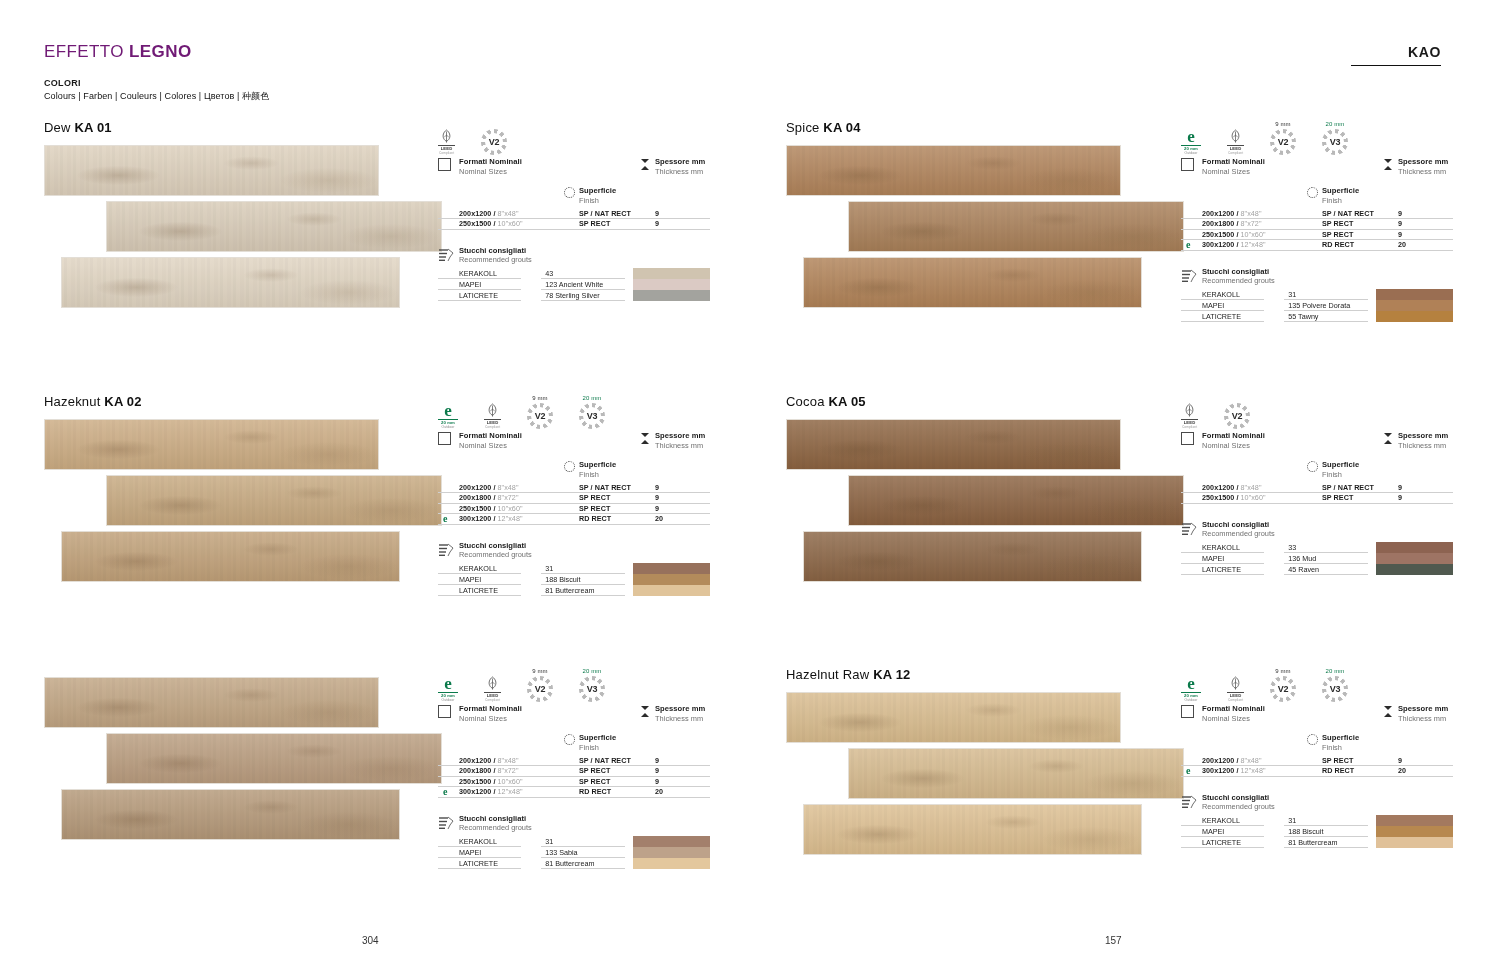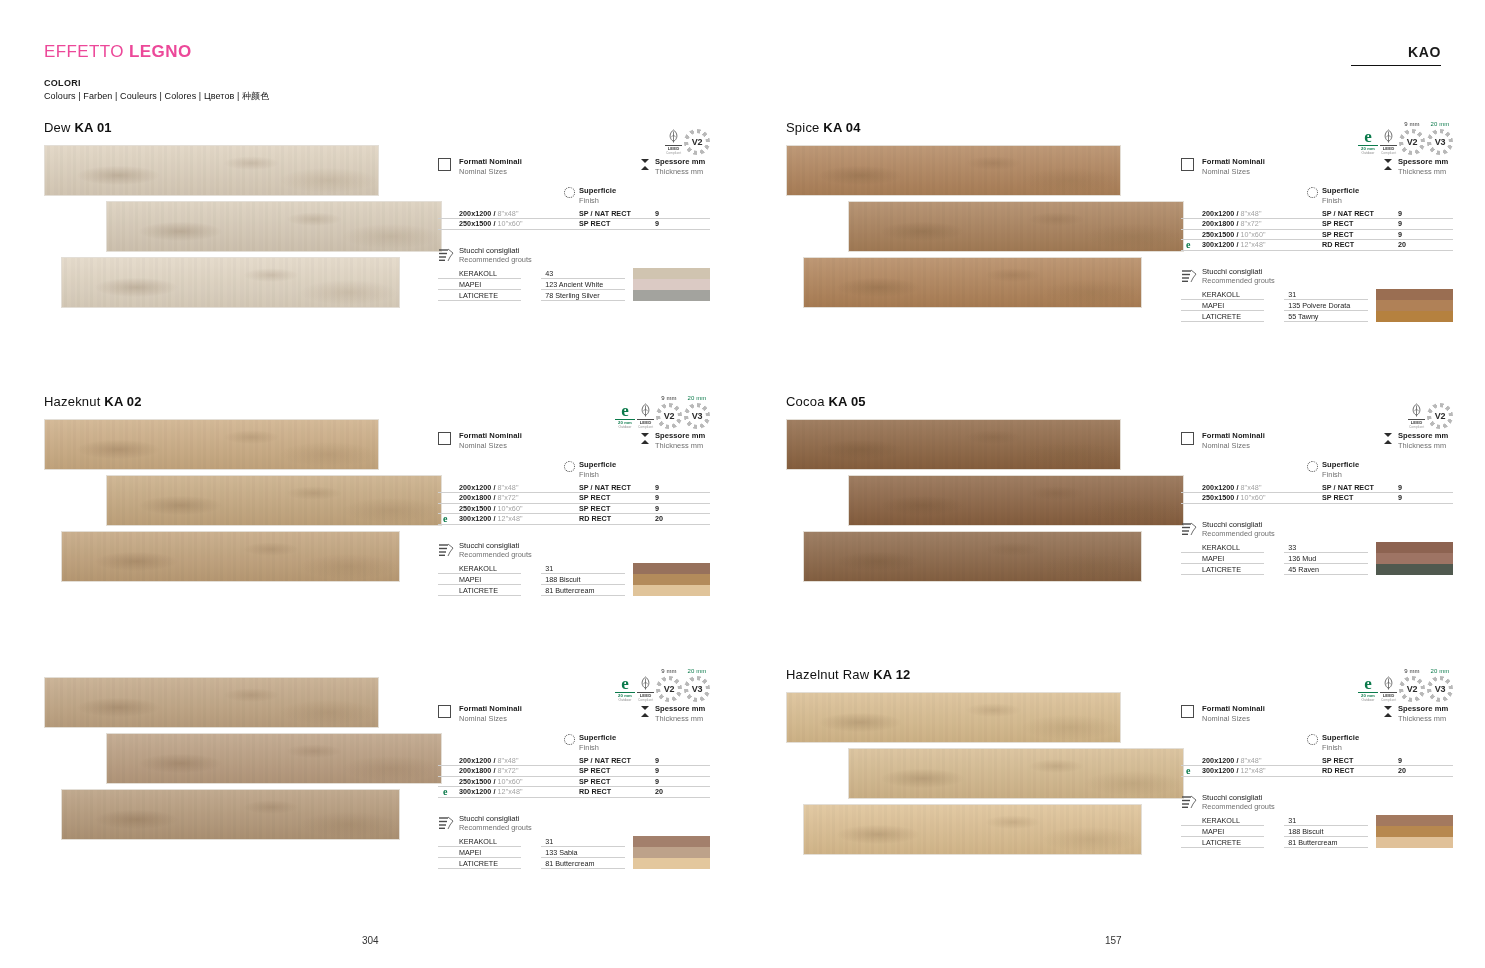--- a/index.html
+++ b/index.html
@@ -9,21 +9,21 @@
     font-family: "Liberation Sans", sans-serif;
     color: #1a1a1a;
     overflow: hidden;
   }
   .page { position: relative; width: 1485px; height: 968px; }
 
   
   .collection-title {
     position: absolute; left: 44px; top: 42px;
     font-size: 17px; font-weight: 400; letter-spacing: .4px;
-    color: #ec4899; white-space: nowrap;
+    color: #701a75; white-space: nowrap;
   }
   .collection-title b { font-weight: 700; }
 
   .brand-mark {
     position: absolute; right: 44px; top: 44px;
     text-align: right;
   }
   .brand-mark .brand-name {
     font-size: 14px; font-weight: 700; letter-spacing: .6px;
   }
@@ -66,21 +66,21 @@
       radial-gradient(ellipse 70px 18px at 85% 70%, rgba(120,90,55,.14), rgba(0,0,0,0) 70%),
       linear-gradient(180deg, rgba(255,255,255,.18), rgba(0,0,0,.06));
   }
   .plank.rowA { left: 0px;   top: 0px;   width: 335px; }
   .plank.rowB { left: 62px;  top: 56px;  width: 336px; }
   .plank.rowC { left: 17px;  top: 112px; width: 339px; }
 
   
   .spec { position: absolute; width: 272px; font-size: 7.2px; color:#1b1b1b; }
 
-  .badges { display:flex; align-items:flex-end; justify-content:flex-end; gap:2px; height: 40px; }
+  .badges { display:flex; align-items:flex-end; justify-content:flex-start; gap:26px; height: 40px; }
   .badge { position: relative; text-align:center; }
   .badge-20mm .e-glyph {
     font-size: 17px; font-weight: 700; color:#0b7a4b; line-height: 14px;
     font-family: "Liberation Serif", serif;
   }
   .badge-20mm .e-rule { width: 20px; height: 1.2px; background:#0b7a4b; margin: 1px auto 0; }
   .badge-20mm .e-lab1 { font-size: 4.2px; font-weight:700; color:#0b7a4b; letter-spacing:.1px;}
   .badge-20mm .e-lab2 { font-size: 3.4px; color:#8a8a8a; letter-spacing:.1px;}
   .badge-leed svg { display:block; margin: 0 auto; }
   .badge-leed .l-rule { width: 17px; height: 1px; background:#4a4a4a; margin: 1px auto 0;}
@@ -131,21 +131,21 @@
   .cell .e-out {
     position:absolute; left: 5px; top: -1px;
     font-family:"Liberation Serif", serif; font-size: 10px; font-weight:700; color:#0b7a4b;
     line-height: 12px;
   }
 
   
   .grouts { margin-top: 16px; position: relative; }
   .grout-head { display:flex; align-items:flex-start; }
   .grout-head .gh-txt { padding-left: 21px; }
-  .grout-head .t1 { font-size: 7.6px; font-weight:400; }
+  .grout-head .t1 { font-size: 7.6px; font-weight:700; }
   .grout-head .t2 { font-size: 7.4px; color:#6f6f6f; margin-top:.5px;}
   .grout-icon { position:absolute; left:0; top: 1px; }
 
   .grout-rows { margin-top: 4px; display:flex; }
   .grout-table { width: 187px; }
   .grow { display:flex; height: 11px; gap: 20px; }
   .grow .gname  { width: 92px; padding-left:21px; font-size:7.2px; line-height:11px; border-bottom:.7px solid #cfcfcf;}
   .grow .gval   { width: 95px; padding-left: 4px; font-size:7.2px; line-height:11px; border-bottom:.7px solid #cfcfcf;}
   .swatches { width: 78px; margin-left: 8px; }
   .swatch { height: 11px; }

